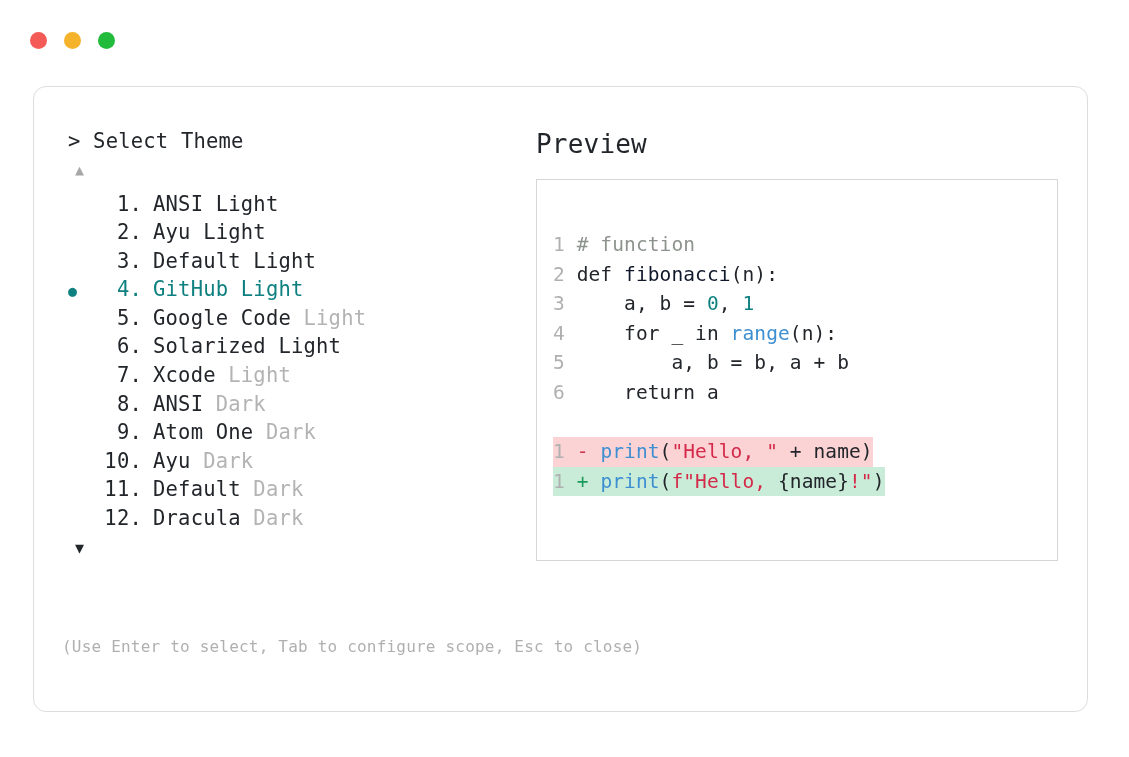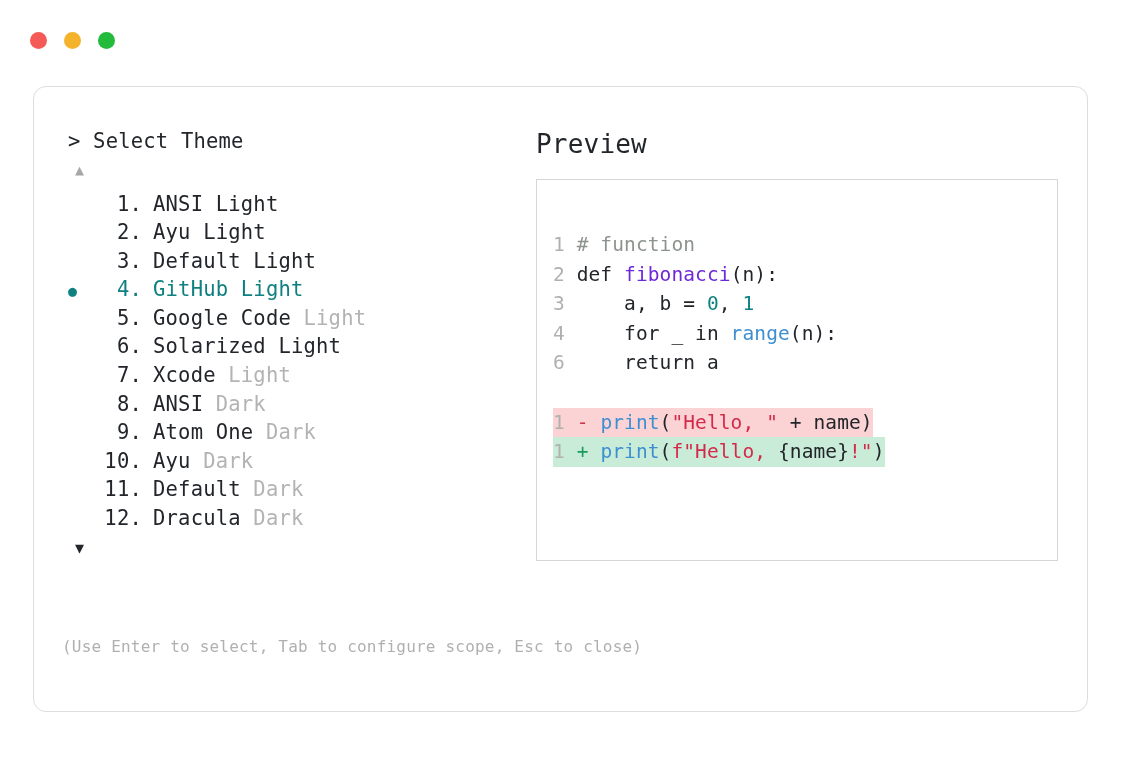--- a/index.html
+++ b/index.html
@@ -164,21 +164,21 @@
     height: 29.5px;
     white-space: pre;
     color: #22252a;
     letter-spacing: 0.1px;
   }
   .ln {
     color: #b0b0b0;
   }
   .tok-comment { color: #8d938d; }
   .tok-keyword { color: #22252a; }
-  .tok-func    { color: #6d28d9; }
+  .tok-func    { color: #0f172a; }
   .tok-num     { color: #0f8080; }
   .tok-builtin { color: #3d8fd1; }
   .tok-punct   { color: #22252a; }
 
   .diff-block {
     margin-top: 30px;
   }
   .diff-line {
     font-size: 19.5px;
     line-height: 29.5px;
@@ -230,20 +230,21 @@
     <div class="hint">(Use Enter to select, Tab to configure scope, Esc to close)</div>
 
     <div class="right-col">
       <div class="preview-label">Preview</div>
       <div class="preview-box">
         <div class="code" id="code-block">
             <div class="code-line"><span class="ln">1 </span><span class="tok-comment"># function</span></div>
             <div class="code-line"><span class="ln">2 </span><span class="tok-keyword">def </span><span class="tok-func">fibonacci</span><span class="tok-punct">(n):</span></div>
             <div class="code-line"><span class="ln">3 </span><span class="tok-plain">    a, b = </span><span class="tok-num">0</span><span class="tok-plain">, </span><span class="tok-num">1</span></div>
             <div class="code-line"><span class="ln">4 </span><span class="tok-plain">    for _ in </span><span class="tok-builtin">range</span><span class="tok-punct">(n):</span></div>
+            <div class="code-line"><span class="ln">5 </span><span class="tok-plain">        a, b = b, a + b</span></div>
             <div class="code-line"><span class="ln">6 </span><span class="tok-plain">    return a</span></div>
             <div class="diff-block">
               <div><span class="diff-line diff-del" style="background: rgb(251, 211, 213);"><span class="ln">1 </span><span class="marker-del">- </span><span class="tok-fn">print</span><span class="tok-plain">(</span><span class="tok-str">"Hello, "</span><span class="tok-plain"> + name)</span></span></div>
               <div><span class="diff-line diff-add" style="background: rgb(201, 236, 217);"><span class="ln">1 </span><span class="marker-add">+ </span><span class="tok-fn">print</span><span class="tok-plain">(</span><span class="tok-str">f"Hello, </span><span class="tok-plain">{name}</span><span class="tok-str">!"</span><span class="tok-plain">)</span></span></div>
             </div>
           </div>
       </div>
     </div>
 
   </div>

